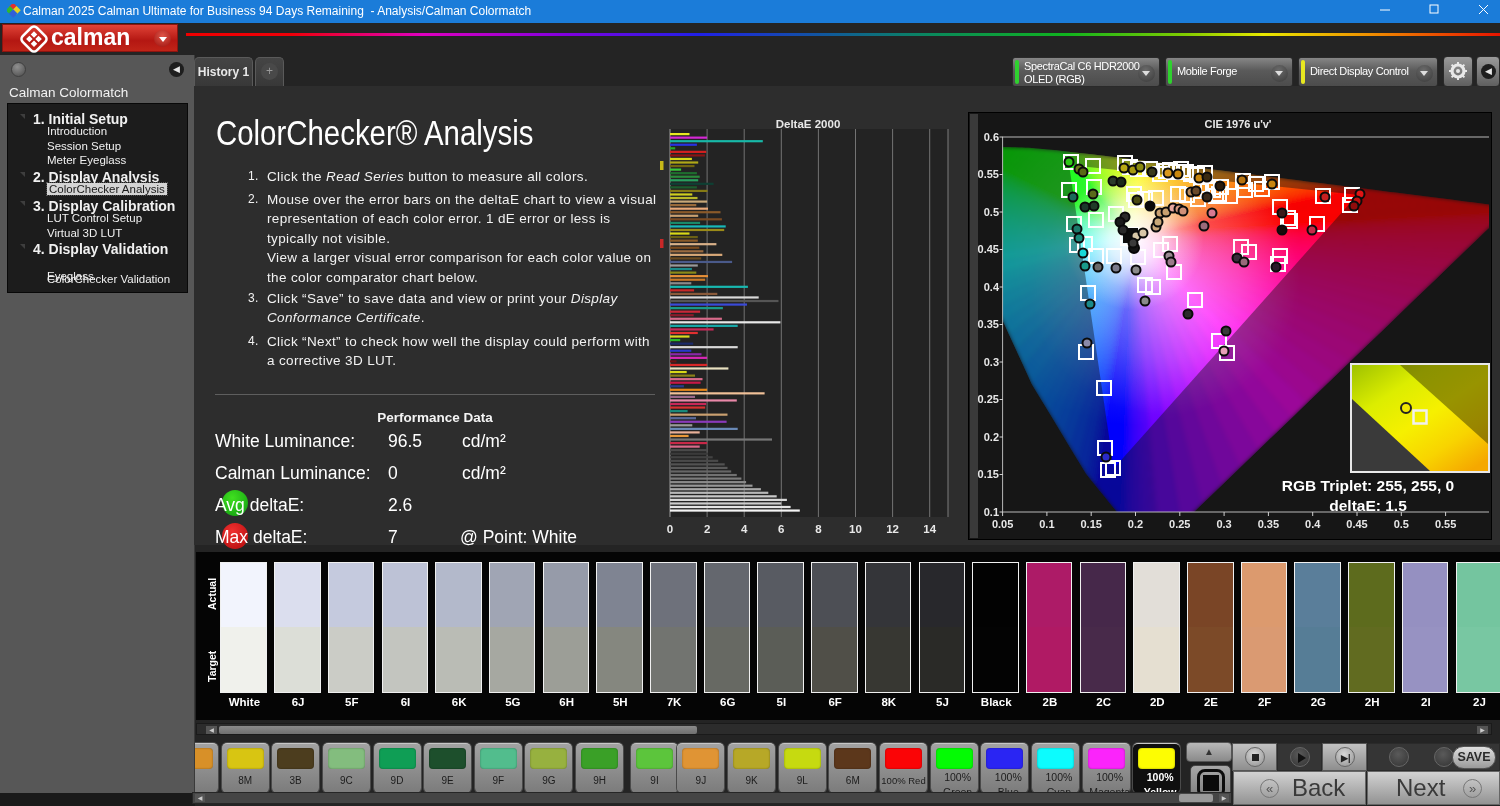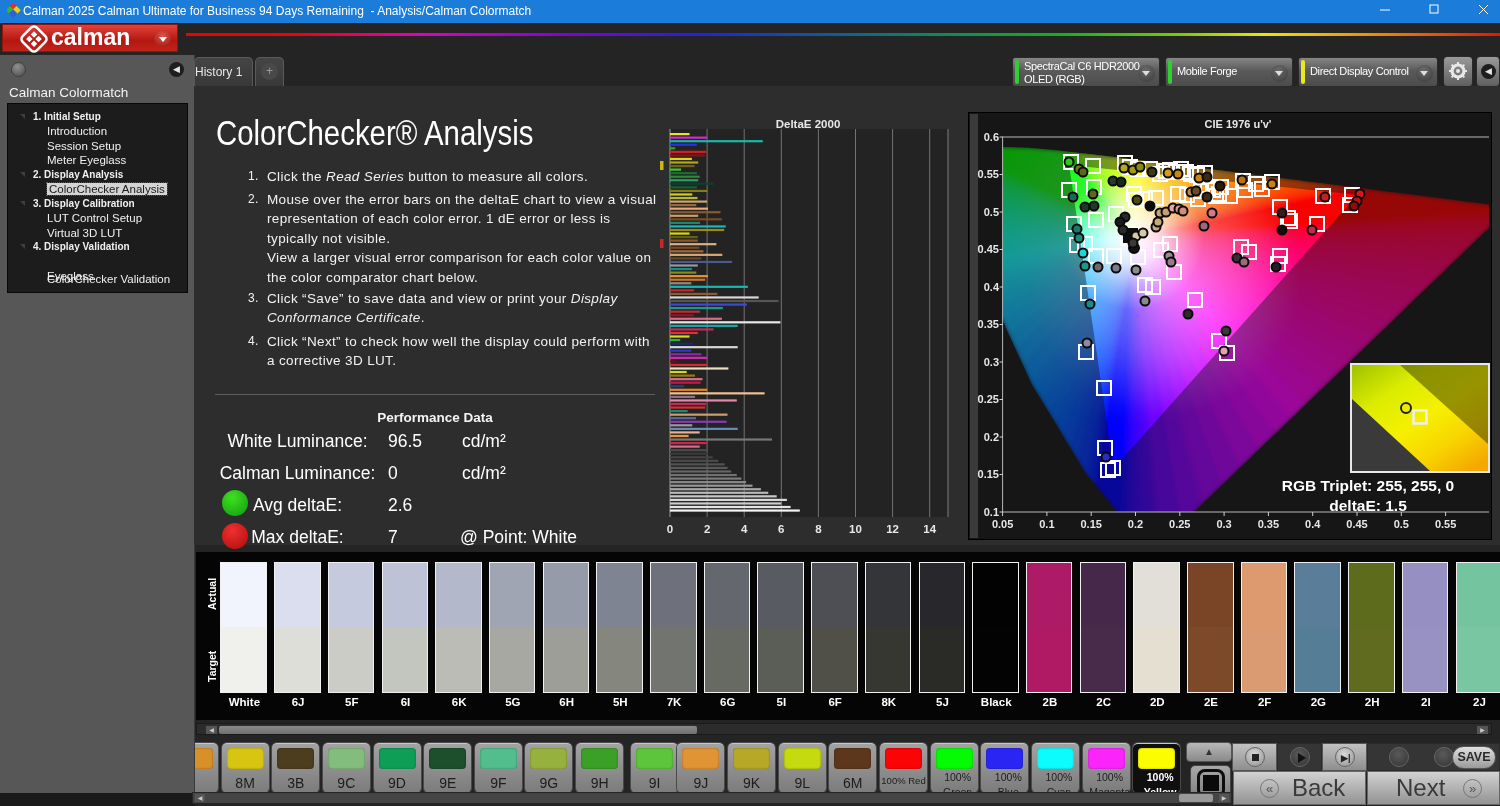--- a/index.html
+++ b/index.html
@@ -15,37 +15,37 @@
 #logodrop{position:absolute;left:151px;top:5px;width:17px;height:17px;border-radius:50%;background:radial-gradient(circle at 50% 35%,#e05548,#9c120e);}
 #logodrop:after{content:"";position:absolute;left:4.5px;top:7px;border-left:4px solid transparent;border-right:4px solid transparent;border-top:5px solid #fff}
 #gradline{position:absolute;left:186px;top:33px;width:1314px;height:3px;background:linear-gradient(90deg,#f00000 0%,#f00008 8%,#e000c0 18%,#8000e0 29%,#2020e8 39%,#105a9a 49%,#0a8a5a 57%,#10b41e 67%,#80cc00 76%,#e8e800 82%,#f09000 90%,#e81400 100%)}
 
 #sidebar{position:absolute;left:0;top:55px;width:195px;height:738px;background:#575757;border-right:1px solid #3a3a3a}
 #sbtn1{position:absolute;left:11px;top:7px;width:15px;height:15px;border-radius:50%;background:radial-gradient(circle at 40% 30%,#909090,#4a4a4a);border:1px solid #3f3f3f}
 #sbtn2{position:absolute;left:169px;top:7px;width:15px;height:15px;border-radius:50%;background:#1e1e1e;color:#e8e8e8;font-size:9px;line-height:14px;text-align:center}
 #sbtitle{position:absolute;left:9px;top:30px;color:#f2f2f2;font-size:13.5px}
 #treebox{position:absolute;left:7px;top:48px;width:181px;height:190px;background:#1c1c1c;border:1px solid #080808}
 .ti{position:absolute;color:#f0f0f0;white-space:nowrap}
-.tb{left:33px;font-size:10px;font-weight:bold}
+.tb{left:33px;font-size:14px;font-weight:bold}
 .ts{left:47px;font-size:11.5px}
 .tri{position:absolute;left:-13px;top:3px;width:0;height:0;border-left:5px solid transparent;border-top:5px solid #3e3e3e}
 .sel2{background:#d4d4d4;color:#1a1a1a;padding:0 2px;outline:1px dotted #555}
 
-#tab1{position:absolute;left:194px;top:57px;width:59px;height:29px;background:linear-gradient(#454545,#383838);border:1px solid #5a5a5a;border-bottom:none;border-radius:5px 5px 0 0;color:#e8e8e8;font-size:12px;font-weight:normal;line-height:28px;text-align:left}
+#tab1{position:absolute;left:194px;top:57px;width:59px;height:29px;background:linear-gradient(#454545,#383838);border:1px solid #5a5a5a;border-bottom:none;border-radius:5px 5px 0 0;color:#e8e8e8;font-size:12px;font-weight:bold;line-height:28px;text-align:center}
 #tab2{position:absolute;left:255px;top:57px;width:29px;height:29px;background:linear-gradient(#454545,#383838);border:1px solid #5a5a5a;border-bottom:none;border-radius:5px 5px 0 0}
 #tab2 div{position:absolute;left:5px;top:5px;width:17px;height:17px;border-radius:50%;background:#494949;color:#9a9a9a;font-size:12px;line-height:16px;text-align:center}
 
 #content{position:absolute;left:194px;top:86px;width:1306px;height:459px;background:#2d2d2d}
 #heading{position:absolute;left:216px;top:113px;color:#fff;font-size:35px;transform:scaleX(0.84);transform-origin:0 0;white-space:nowrap}
 .li{position:absolute;color:#f2f2f2;font-size:13.5px;line-height:19.4px;white-space:nowrap;letter-spacing:0.35px}
 .num{position:absolute;left:-19px;font-size:12px}
 #pdline{position:absolute;left:215px;top:394px;width:440px;height:1px;background:#5e5e5e}
 #pdtitle{position:absolute;left:235px;top:410px;width:400px;text-align:center;color:#f4f4f4;font-size:13.5px;font-weight:bold}
 .pr{position:absolute;color:#fff;font-size:17.5px;white-space:nowrap}
-.prl{text-align:center;width:165px}
+.prl{text-align:left;width:165px}
 .dot{position:absolute;width:26px;height:26px;border-radius:50%}
 
 .dd{position:absolute;top:57px;height:30px;background:linear-gradient(#868686,#5a5a5a 45%,#4c4c4c);border:1px solid #2a2a2a;border-radius:3px;color:#fff;font-size:11.5px}
 .ddstripe{position:absolute;left:2px;top:2px;bottom:2px;width:4px;border-radius:2px}
 .ddarrow{position:absolute;right:4px;top:7px;width:17px;height:17px;border-radius:50%;background:radial-gradient(circle at 45% 30%,#6a6a6a,#3a3a3a)}
 .ddarrow:after{content:"";position:absolute;left:4.2px;top:6px;border-left:4.5px solid transparent;border-right:4.5px solid transparent;border-top:5.5px solid #ddd}
 .ddtext{position:absolute;left:11px;top:2px;line-height:13px;white-space:nowrap;font-size:11px;letter-spacing:-0.35px}
 .sqbtn{position:absolute;top:56px;width:30px;height:31px;background:linear-gradient(#9a9a9a,#5f5f5f);border:1px solid #2a2a2a;border-radius:4px}
 
 #swstrip{position:absolute;left:196px;top:552px;width:1304px;height:168px;background:#050505}
@@ -58,21 +58,21 @@
 
 #sb1{position:absolute;left:196px;top:723px;width:1296px;height:12px;background:#2c2c2c;border:1px solid #1a1a1a}
 #sb1 .arrL{position:absolute;left:9px;top:1.5px;width:11px;height:8px;background:#555;font-size:6px;color:#ccc;text-align:center;line-height:8px}
 #sb1 .arrR{position:absolute;right:3px;top:1.5px;width:11px;height:8px;background:#555;font-size:6px;color:#ccc;text-align:center;line-height:8px}
 #sb1 .hndl{position:absolute;left:22px;top:1.5px;width:478px;height:8px;background:linear-gradient(#8a8a8a,#707070);border-radius:2px}
 
 #tilerow{position:absolute;left:195px;top:740px;width:1037px;height:54px;overflow:hidden}
 .tile{position:absolute;top:3px;width:47px;height:50px;background:linear-gradient(#a2a2a2,#7b7b7b);border-radius:5px;border-top:1px solid #c6c6c6;box-shadow:0 0 0 1px #4a4a4a}
 .tile.sel{background:#0f0f0f}
 .tp{position:absolute;left:5px;top:4px;width:37px;height:21px;border-radius:4px;box-shadow:inset 0 0 2px rgba(0,0,0,.4)}
-.tl1{position:absolute;left:0;top:31px;width:47px;text-align:center;font-size:14px;color:#1c1c1c}
+.tl1{position:absolute;left:0;top:31px;width:47px;text-align:center;font-size:10px;color:#1c1c1c}
 .tl2{position:absolute;left:0;top:26px;width:54px;text-align:center;font-size:10.5px;line-height:15px;color:#1c1c1c}
 .sel .tl1,.sel .tl2{color:#fff;font-weight:bold}
 
 #upbtn{position:absolute;left:1186px;top:742px;width:46px;height:20px;background:linear-gradient(#b8b8b8,#8a8a8a);border:1px solid #555;border-radius:4px;text-align:center;color:#333;font-size:10px;line-height:18px}
 #stopbig{position:absolute;left:1190px;top:765px;width:41px;height:38px;background:linear-gradient(#a8a8a8,#787878);border:1px solid #444;border-radius:5px}
 #stopbig .o{position:absolute;left:6px;top:3px;width:28px;height:29px;border:3px solid #0d0d0d;border-radius:8px;box-sizing:border-box}
 #stopbig .i{position:absolute;left:12px;top:9px;width:16px;height:16px;background:#0a0a0a}
 .tbtn{position:absolute;top:743px;width:45px;height:28px}
 .tbtn.light{background:linear-gradient(#c2c2c2,#8e8e8e);border:1px solid #555}
 .tbtn.dark{background:#353535;border:1px solid #2a2a2a}

